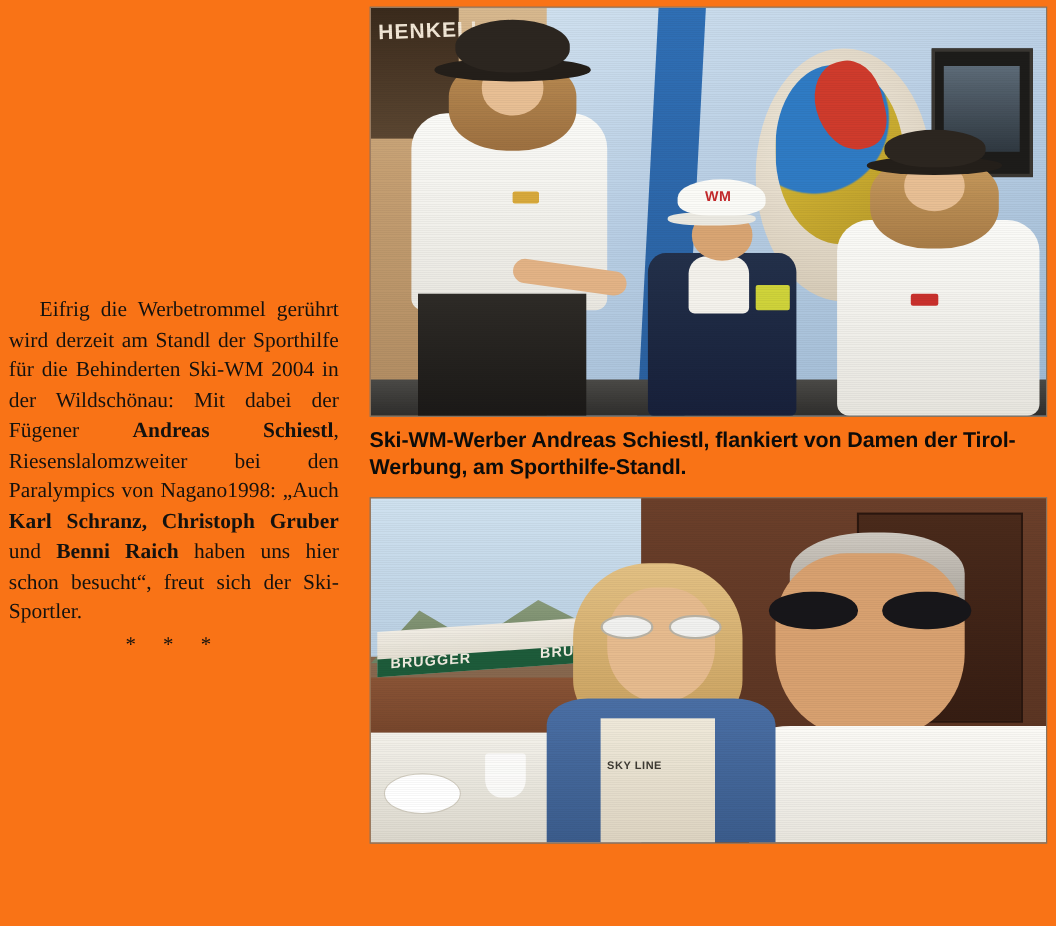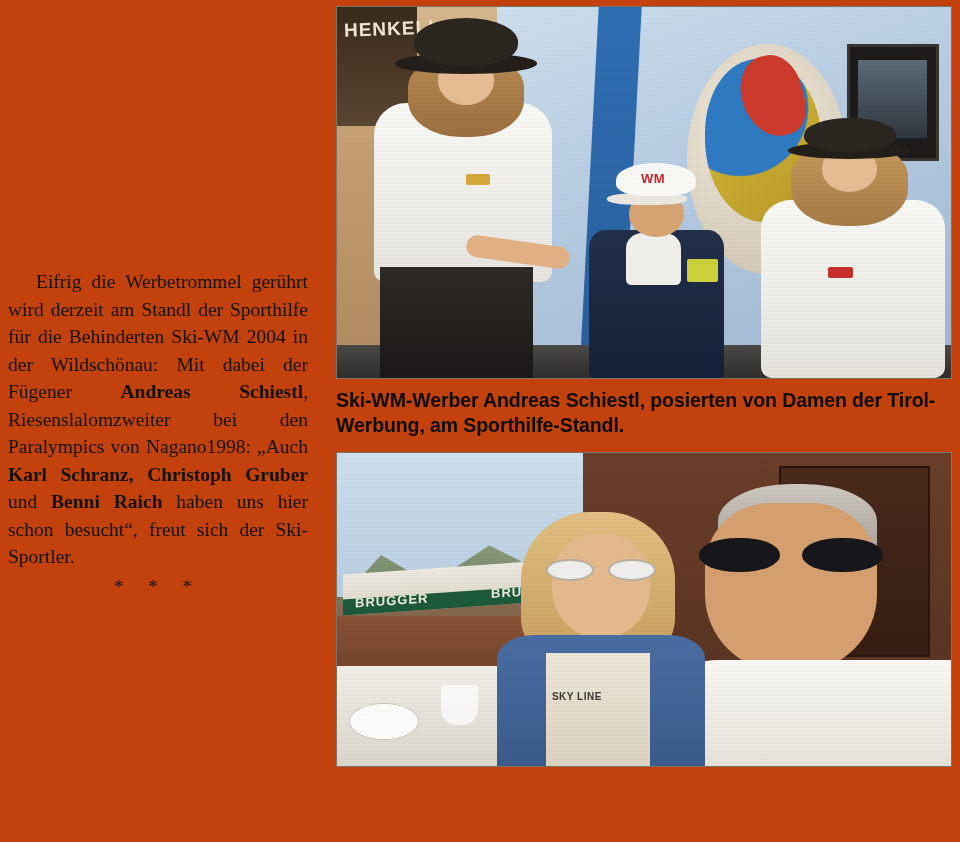--- a/index.html
+++ b/index.html
@@ -10,21 +10,21 @@
     width: 960px;
     height: 842px;
     background: #ffffff;
     font-family: "Liberation Serif", serif;
     overflow: hidden;
   }
   .page {
     position: relative;
     width: 960px;
     height: 842px;
-    background: #c2410c;
+    background: #f97316;
   }
 
   
   .text-column {
     position: absolute;
     left: 8px;
     top: 268px;
     width: 300px;
     font-family: "Liberation Serif", serif;
     font-size: 19.5px;
@@ -417,21 +417,21 @@
       <div class="p1-w2-body"></div>
       <div class="p1-w2-badge"></div>
       <div class="p1-w2-hair"></div>
       <div class="p1-w2-face"></div>
       <div class="p1-w2-brim"></div>
       <div class="p1-w2-hat"></div>
 
       <div class="grain"></div>
     </div>
 
-    <div class="caption">Ski-WM-Werber Andreas Schiestl, posierten von Damen der Tirol-Werbung, am Sporthilfe-Standl.</div>
+    <div class="caption">Ski-WM-Werber Andreas Schiestl, flankiert von Damen der Tirol-Werbung, am Sporthilfe-Standl.</div>
 
     <div class="photo photo-2">
       <div class="p2-sky"></div>
       <div class="p2-mountain"></div>
       <div class="p2-wall"></div>
       <div class="p2-wall-panel"></div>
       <div class="p2-railing"></div>
       <div class="p2-umbrella"></div>
       <div class="p2-umbrella-band"></div>
       <div class="p2-brugger">BRUGGER</div>

